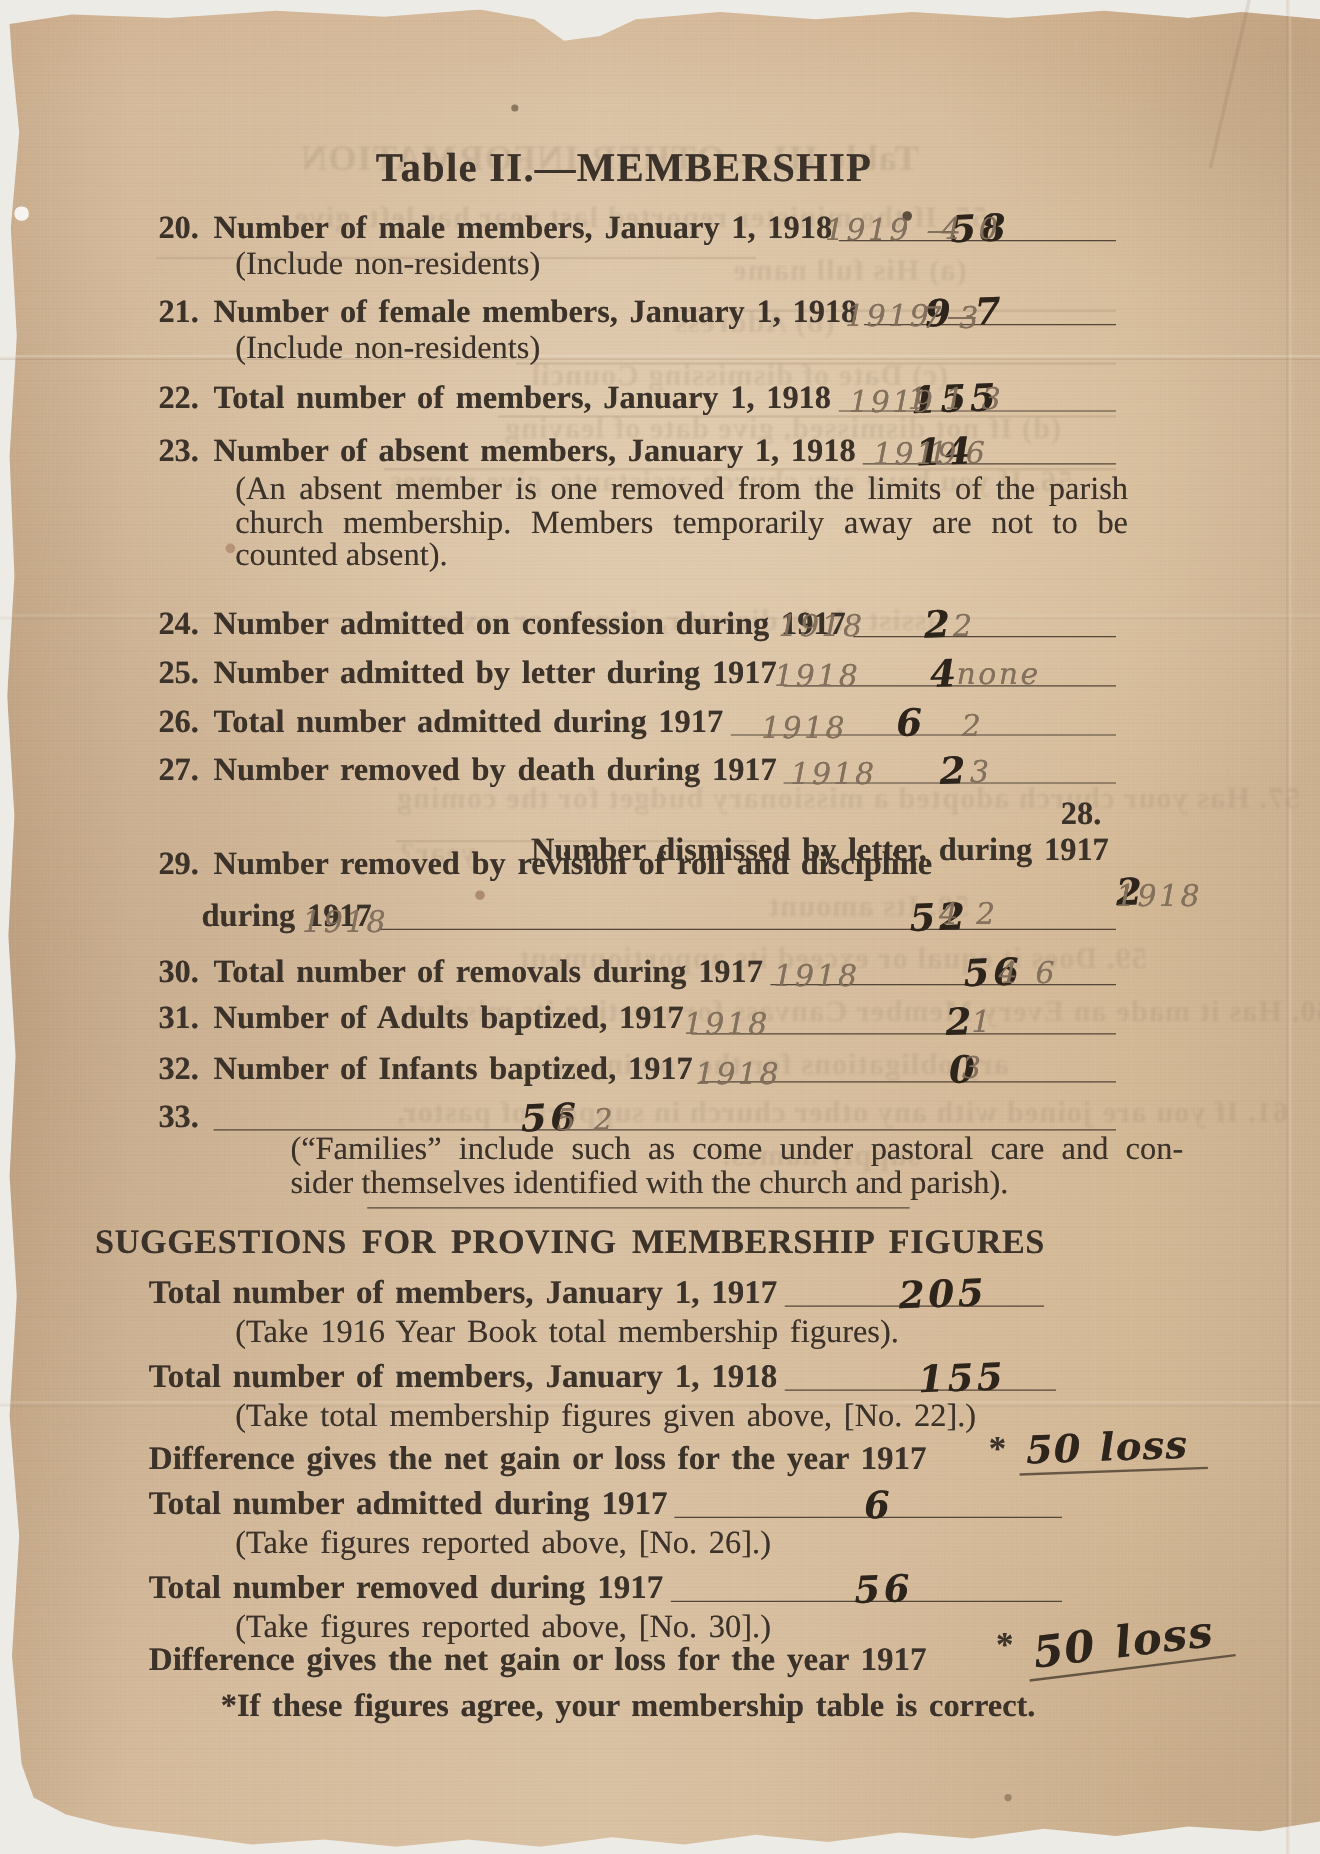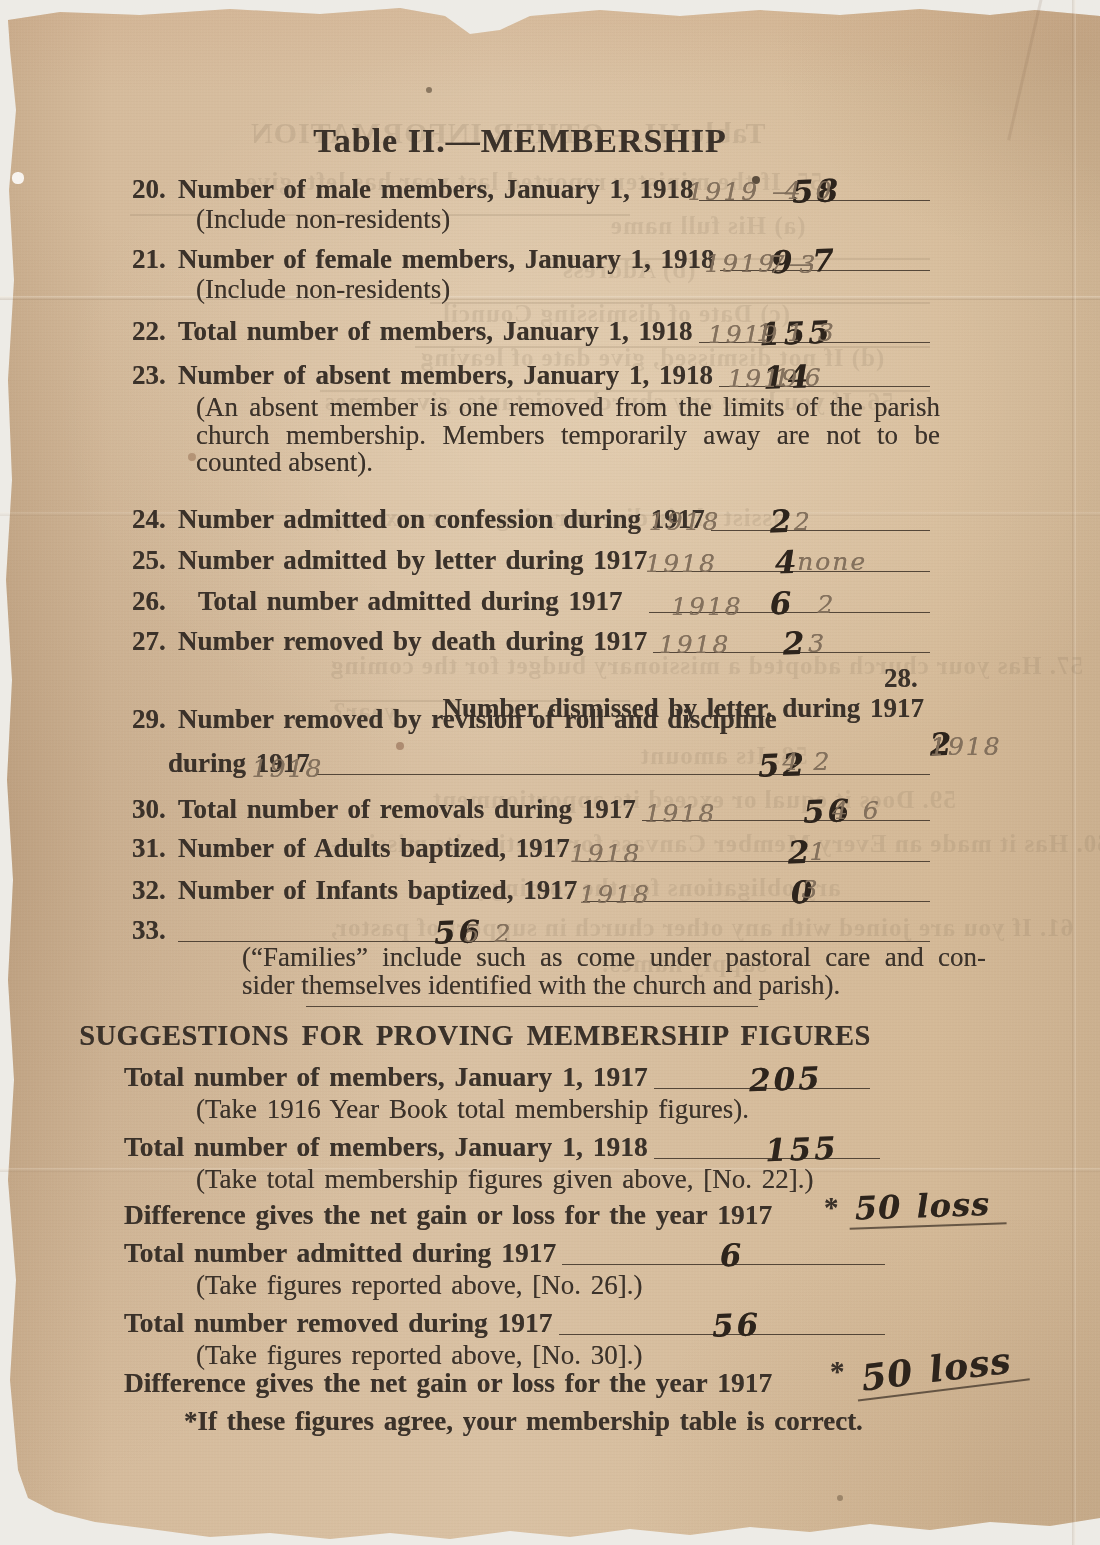--- a/index.html
+++ b/index.html
@@ -168,21 +168,21 @@
     <div class="row printed" style="top:541px;">
       <span class="num">25.</span>
       <span class="lbl">Number admitted by letter during 1917</span>
       <span class="fill">
         <span class="ink" style="left:44%;">4</span>
         <span class="pencil" style="top:10px;left:-8px;">1918</span>
         <span class="pencil" style="top:8px;left:52%;">none</span>
       </span>
     </div>
 
-    <div class="row printed" style="top:582px;gap:20px;">
+    <div class="row printed" style="top:582px;">
       <span class="num">26.</span>
       <span class="lbl">Total number admitted during 1917</span>
       <span class="fill">
         <span class="ink" style="left:43%;">6</span>
         <span class="pencil" style="top:12px;left:8%;">1918</span>
         <span class="pencil" style="top:10px;left:60%;">2</span>
       </span>
     </div>
 
     <div class="row printed" style="top:622px;">

